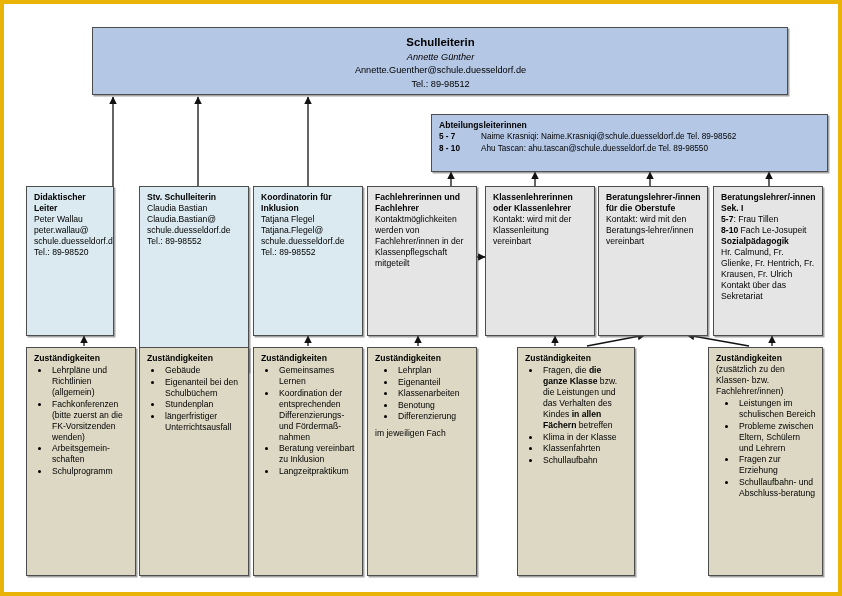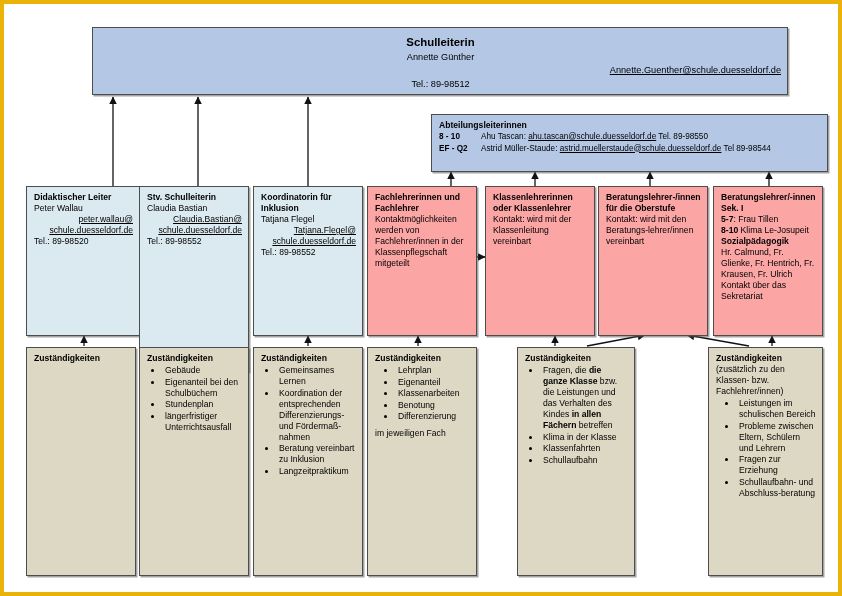--- a/index.html
+++ b/index.html
@@ -20,29 +20,29 @@
     position:absolute;
     box-sizing:border-box;
     border:1px solid #4d4d4d;
     box-shadow:1.5px 1.5px 0 rgba(90,90,90,.55);
     padding:5px 6px 4px 7px;
     line-height:1.28;
     overflow:hidden;
   }
   .blue{background:#b4c7e5;}
   .ltblue{background:#dbeaf0;}
-  .green{background:#fca5a5;}
+  .green{background:#e5e5e5;}
   .beige{background:#dcd8c3;}
   .t8{font-size:8.2px;}
   .t85{font-size:8.6px;}
   .t9{font-size:9.2px;}
   .t11{font-size:11.4px;}
   .b{font-weight:bold;}
   .ctr{text-align:center;}
-  .u{text-decoration:underline;text-align:right;}
+  .u{}
   .hdr{font-weight:bold;display:block;}
   ul{margin:1px 0 0 0;padding-left:16px;list-style:disc;}
   ul li{margin:0 0 0.5px 0;padding-left:2px;}
   ul.indent{padding-left:21px;}
   .note{display:block;margin-top:6px;font-weight:normal;}
   .subline{display:block;}
   .alrow{display:block;margin-top:1px;}
   .alrow .lbl{font-weight:bold;display:inline-block;width:42px;}
   svg.conn{position:absolute;left:0;top:0;width:842px;height:596px;pointer-events:none;}
 </style>
@@ -73,36 +73,36 @@
       <line x1="551" y1="342" x2="551" y2="332"></line>
       <line x1="859" y1="342" x2="859" y2="332"></line>
       <line x1="583" y1="342" x2="641" y2="331"></line>
       <line x1="745" y1="342" x2="683" y2="331"></line>
       <line x1="768" y1="342" x2="768" y2="332"></line>
     </g>
   </svg>
 
   <div class="box blue ctr" style="left:88px;top:23px;width:696px;height:68px;padding-top:7px;">
     <div class="t11 b">Schulleiterin</div>
-    <div class="t9" style="margin-top:2px;">Annette Günther</div>
+    <div class="t9" style="margin-top:2px;font-style:italic;">Annette Günther</div>
     <div class="t9 u" style="margin-top:2px;">Annette.Guenther@schule.duesseldorf.de</div>
     <div class="t9" style="margin-top:2px;">Tel.: 89-98512</div>
   </div>
 
   <div class="box blue t8" style="left:427px;top:110px;width:397px;height:58px;">
     <span class="hdr t85">Abteilungsleiterinnen</span>
     <span class="alrow">
+      <span class="lbl">5 - 7</span><span>Naime Krasniqi: </span><span class="u">Naime.Krasniqi@schule.duesseldorf.de</span><span> Tel. 89-98562</span>
+    </span>
+    <span class="alrow">
       <span class="lbl">8 - 10</span><span>Ahu Tascan: </span><span class="u">ahu.tascan@schule.duesseldorf.de</span><span> Tel. 89-98550</span>
     </span>
-    <span class="alrow">
-      <span class="lbl">EF - Q2</span><span>Astrid Müller-Staude: </span><span class="u">astrid.muellerstaude@schule.duesseldorf.de</span><span> Tel 89-98544</span>
-    </span>
-  </div>
-
-  <div class="box ltblue t85" style="left:22px;top:182px;width:114px;height:150px;">
+  </div>
+
+  <div class="box ltblue t85" style="left:22px;top:182px;width:88px;height:150px;">
     <span class="hdr">Didaktischer Leiter</span>
     <span class="subline">Peter Wallau</span>
     <span class="subline u">peter.wallau@</span>
     <span class="subline u">schule.duesseldorf.de</span>
     <span class="subline">Tel.: 89-98520</span>
   </div>
 
   <div class="box ltblue t85" style="left:135px;top:182px;width:110px;height:186px;">
     <span class="hdr">Stv. Schulleiterin</span>
     <span class="subline">Claudia Bastian</span>
@@ -130,28 +130,34 @@
   </div>
 
   <div class="box green t85" style="left:594px;top:182px;width:110px;height:150px;">
     <span class="hdr">Beratungslehrer-/innen für die Oberstufe</span>
     <span class="subline">Kontakt: wird mit den Beratungs-lehrer/innen vereinbart</span>
   </div>
 
   <div class="box green t85" style="left:709px;top:182px;width:110px;height:150px;">
     <span class="hdr">Beratungslehrer/-innen Sek. I</span>
     <span class="subline"><b>5-7</b><span>: Frau Tillen</span></span>
-    <span class="subline"><b>8-10</b><span> Klima Le-Josupeit</span></span>
+    <span class="subline"><b>8-10</b><span> Fach Le-Josupeit</span></span>
     <span class="hdr">Sozialpädagogik</span>
     <span class="subline">Hr. Calmund, Fr. Glienke, Fr. Hentrich, Fr. Krausen, Fr. Ulrich</span>
     <span class="subline">Kontakt über das Sekretariat</span>
   </div>
 
   <div class="box beige t85" style="left:22px;top:343px;width:110px;height:229px;">
     <span class="hdr">Zuständigkeiten</span>
+    <ul>
+      <li>Lehrpläne und Richtlinien (allgemein)</li>
+      <li>Fachkonferenzen (bitte zuerst an die FK-Vorsitzenden wenden)</li>
+      <li>Arbeitsgemein-schaften</li>
+      <li>Schulprogramm</li>
+    </ul>
   </div>
 
   <div class="box beige t85" style="left:135px;top:343px;width:110px;height:229px;">
     <span class="hdr">Zuständigkeiten</span>
     <ul>
       <li>Gebäude</li>
       <li>Eigenanteil bei den Schulbüchern</li>
       <li>Stundenplan</li>
       <li>längerfristiger Unterrichtsausfall</li>
     </ul>

